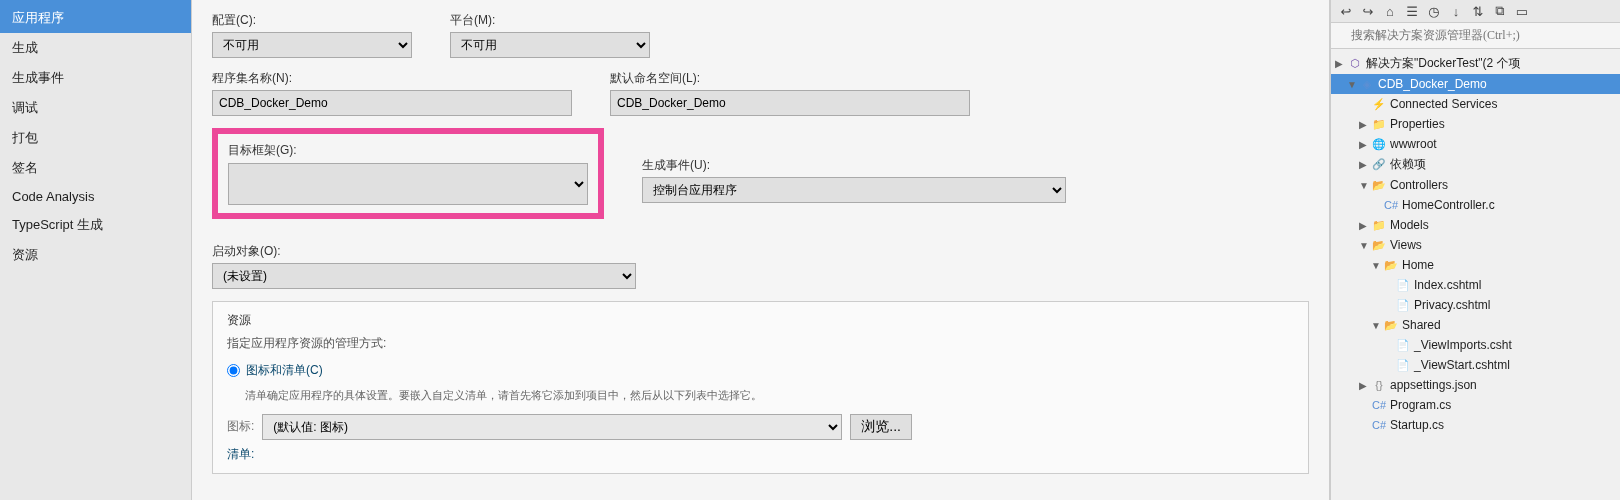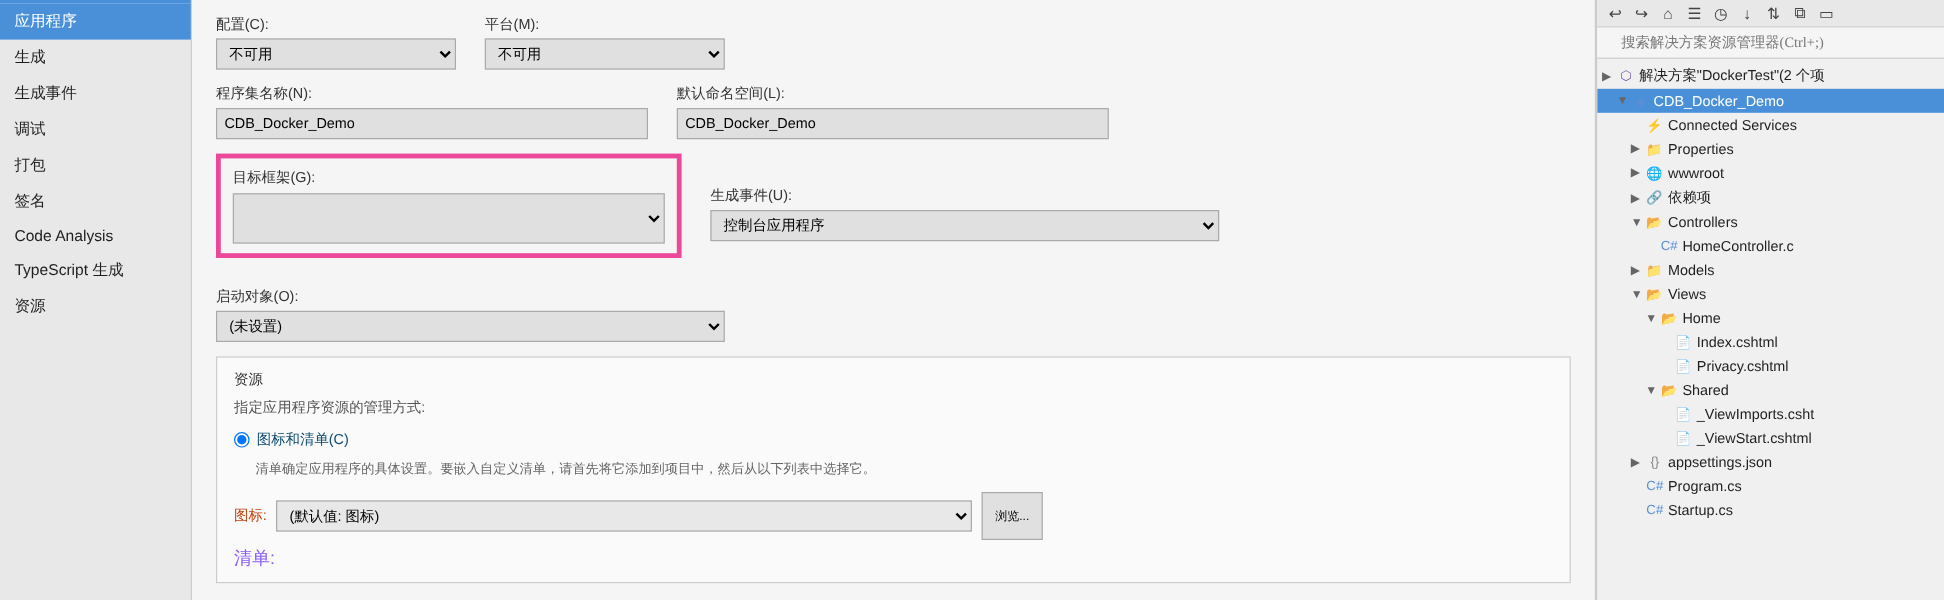--- a/index.html
+++ b/index.html
@@ -7,21 +7,21 @@
       font-family: 'Microsoft YaHei', 'SimHei', sans-serif;
       font-size: 13px;
       background: #f0f0f0;
       display: flex;
       height: 500px;
       overflow: hidden;
     }
 
     
     .sidebar {
-      width: 160px;
+      width: 192px;
       background: #e8e8e8;
       border-right: 1px solid #ccc;
       flex-shrink: 0;
     }
     .sidebar-item {
       padding: 6px 12px;
       cursor: pointer;
       color: #1e1e1e;
       font-size: 13px;
       white-space: nowrap;
@@ -38,21 +38,21 @@
       padding: 12px 20px;
       overflow-y: auto;
       border-right: 1px solid #ccc;
     }
 
     
     .form-row {
       display: flex;
       align-items: center;
       margin-bottom: 12px;
-      gap: 24px;
+      gap: 38px;
     }
     .form-group {
       display: flex;
       flex-direction: column;
       gap: 3px;
     }
     .form-group label {
       font-size: 12px;
       color: #333;
     }
@@ -64,21 +64,21 @@
       height: 26px;
       font-family: 'Microsoft YaHei', sans-serif;
     }
     .form-group select {
       padding-right: 24px;
       appearance: auto;
     }
 
     
     .highlight-box {
-      border: 4px solid #ec4899;
+      border: 6px solid #ec4899;
       padding: 8px 10px;
       display: inline-flex;
       flex-direction: column;
       gap: 4px;
       margin-bottom: 12px;
     }
     .highlight-box label {
       font-size: 12px;
       color: #333;
     }
@@ -132,45 +132,45 @@
       line-height: 1.5;
     }
     .icon-row {
       display: flex;
       align-items: center;
       gap: 8px;
       margin-bottom: 6px;
     }
     .icon-row label {
       font-size: 12px;
-      color: #c2410c;
+      color: #737373;
       min-width: 24px;
     }
     .icon-row select {
       flex: 1;
       max-width: 580px;
       background: #e8e8e8;
       border: 1px solid #aaa;
       padding: 3px 6px;
       font-size: 12px;
       height: 26px;
       font-family: 'Microsoft YaHei', sans-serif;
     }
     .browse-btn {
       background: #e0e0e0;
       border: 1px solid #aaa;
       padding: 3px 10px;
-      font-size: 10px;
+      font-size: 14px;
       cursor: pointer;
-      height: 40px;
+      height: 26px;
       font-family: 'Microsoft YaHei', sans-serif;
     }
     .list-label {
-      font-size: 15px;
-      color: #8b5cf6;
+      font-size: 12px;
+      color: #0c4a6e;
       margin-top: 4px;
     }
 
     
     .right-panel {
       width: 290px;
       background: #f0f0f0;
       border-left: 1px solid #ccc;
       flex-shrink: 0;
       display: flex;

